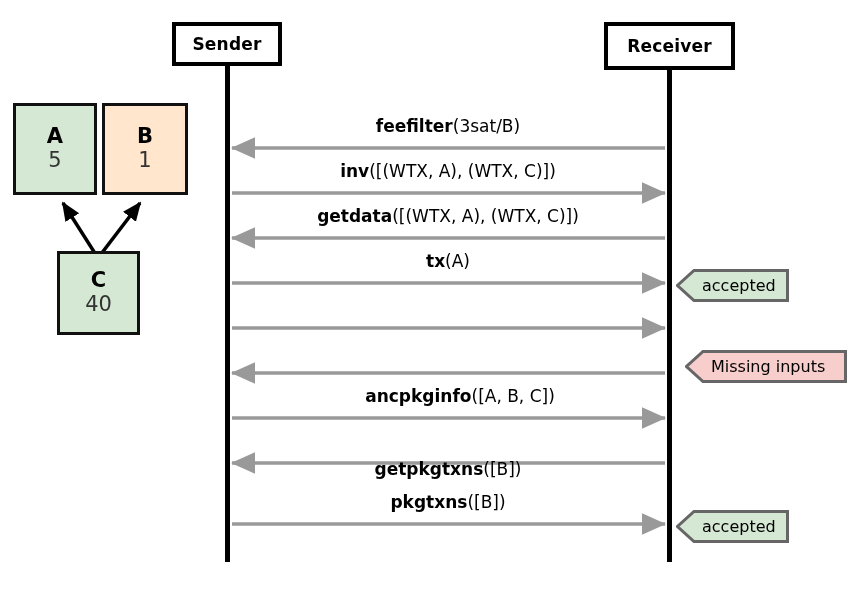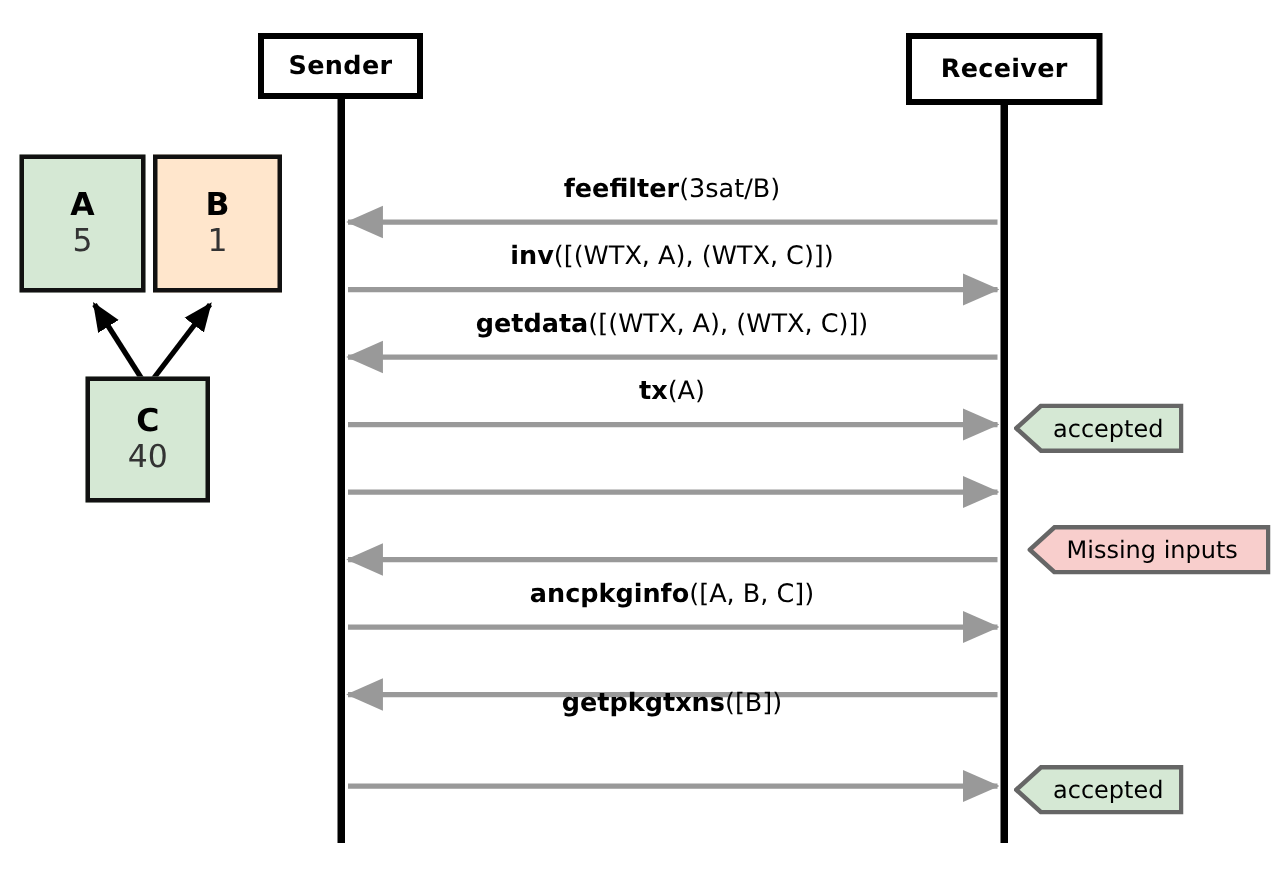--- a/index.html
+++ b/index.html
@@ -172,28 +172,31 @@
   <div class="msg-label" style="left:228px; top:208px; width:440px;">
     <b>getdata</b><span>([(WTX, A), (WTX, C)])</span>
   </div>
 
   <div class="msg-label" style="left:228px; top:253px; width:440px;">
     <b>tx</b><span>(A)</span>
   </div>
 
 
 
-  <div class="msg-label" style="left:228px; top:388px; width:440px;">
+  <div class="msg-label" style="left:240px; top:388px; width:440px;">
     <b>ancpkginfo</b><span>([A, B, C])</span>
   </div>
 
   <div class="msg-label" style="left:228px; top:413px; width:440px;margin-top:48px;">
     <b>getpkgtxns</b><span>([B])</span>
   </div>
 
+  <div class="msg-label" style="left:228px; top:494px; width:440px;">
+    <b>pkgtxns</b><span>([B])</span>
+  </div>
 
   <div class="badge" style="left:676px; top:269px; width:113px; height:33px;">
     <svg class="badge-shape" viewBox="0 0 113 33" preserveAspectRatio="none">
       <polygon points="18,1.5 111.5,1.5 111.5,31.5 18,31.5 1.5,16.5" fill="#d5e8d4" stroke="#666666" stroke-width="3"></polygon>
     </svg>
     <span class="badge-text">accepted</span>
   </div>
 
   <div class="badge" style="left:685px; top:314px; width:162px; height:33px;margin-top:36px;">
     <svg class="badge-shape" viewBox="0 0 162 33" preserveAspectRatio="none">

